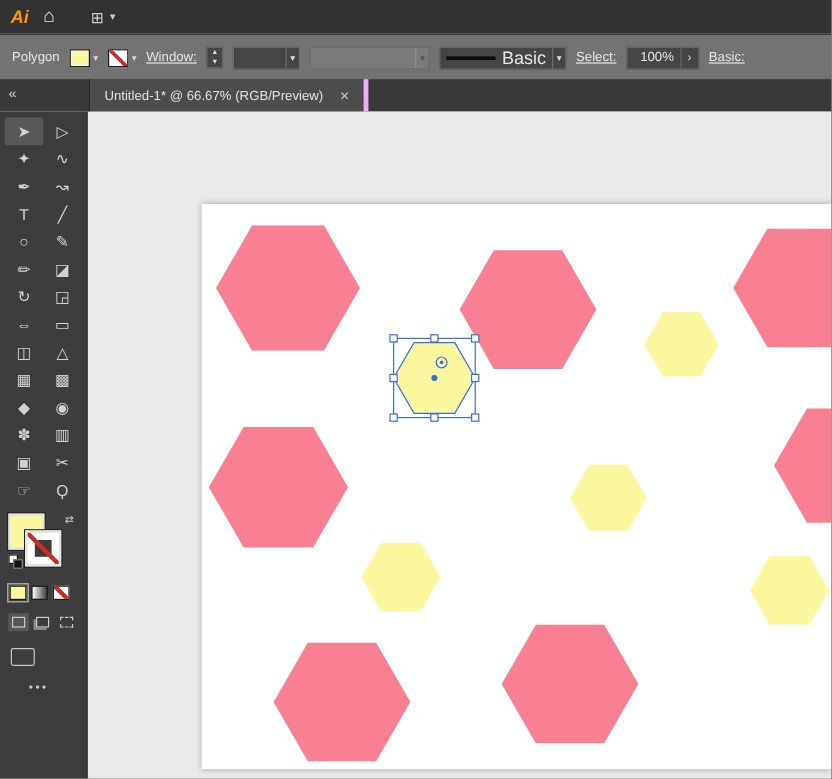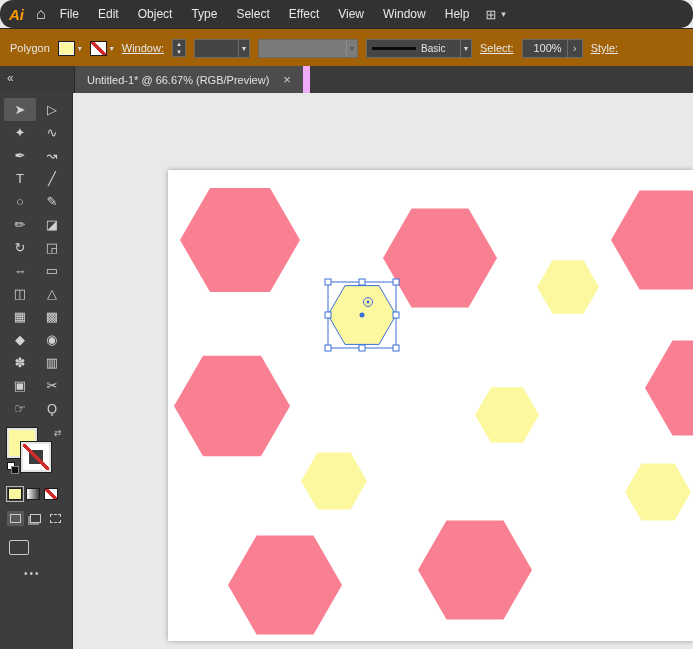--- a/index.html
+++ b/index.html
@@ -1,31 +1,31 @@
 <!DOCTYPE html>
 <html><head>
 <meta charset="utf-8">
 <style>
   html,body{margin:0;padding:0;background:#222;}
   #app{position:relative;width:693px;height:649px;overflow:hidden;
        font-family:"Liberation Sans",sans-serif;background:#e9e9e9;}
 
   
   .menu-bar{position:absolute;top:0;left:0;right:0;height:28px;background:#323232;
-            display:flex;align-items:center;color:#e8e8e8;font-size:12px;border-radius:13px;}
+            display:flex;align-items:center;color:#e8e8e8;font-size:12px;}
   .logo{color:#ff9a00;font-weight:bold;font-size:15px;padding:0 10px 0 9px;font-style:italic;}
   .home-icon{font-size:16px;padding:0 14px 0 2px;color:#e0e0e0;}
   #menu-items{display:flex;gap:19px;}
   .menu-item{cursor:default;}
   .workspace{margin-left:16px;display:flex;align-items:center;gap:5px;color:#cfcfcf;}
   .workspace .grid-glyph{font-size:13px;}
   .workspace .chev{font-size:9px;}
 
   
-  .control-bar{position:absolute;top:28px;left:0;right:0;height:38px;background:#a16207;
+  .control-bar{position:absolute;top:28px;left:0;right:0;height:38px;background:#737373;
                border-top:1px solid #272727;border-bottom:1px solid #2b2b2b;
                display:flex;align-items:center;font-size:11px;color:#e6e6e6;
                padding:0 0 0 10px;gap:8px;overflow:hidden;white-space:nowrap;}
   .cb-link{text-decoration:underline;}
   .cb-swatch{width:15px;height:13px;display:inline-block;vertical-align:middle;}
   .fill-swatch{border:1px solid #1d1d1d;box-shadow:inset 0 0 0 1px #f2f2f2;}
   .none-swatch{background:#fff;border:1px solid #1d1d1d;position:relative;}
   .none-swatch::after{content:"";position:absolute;inset:0;
       background:linear-gradient(45deg,transparent 42%,#d22a2a 42%,#d22a2a 58%,transparent 58%);}
   .chev-s{font-size:8px;color:#d8d8d8;}
@@ -34,32 +34,32 @@
            background:#454545;text-align:center;font-size:7px;line-height:8px;color:#ddd;}
   .dd{height:19px;border:1px solid #6a6a6a;background:#454545;display:flex;
       align-items:center;box-sizing:border-box;}
   .dd .dd-chev{margin-left:auto;border-left:1px solid #6a6a6a;height:100%;display:flex;
       align-items:center;padding:0 3px;font-size:8px;color:#ddd;}
   .stroke-weight-dd{width:56px;}
   .profile-dd{width:100px;background:#7b7b7b;}
   .profile-dd .dd-chev{color:#555;border-left-color:#8f8f8f;}
   .brush-dd{width:106px;gap:5px;padding-left:5px;}
   .brush-line{width:44px;height:3px;background:#0b0b0b;}
-  .brush-label{font-size:10px;}
+  .brush-label{font-size:15px;}
   .opacity-wrap{display:flex;align-items:center;}
   .opacity-box{width:46px;height:19px;border:1px solid #6a6a6a;background:#454545;
       display:flex;align-items:center;justify-content:flex-end;padding-right:5px;box-sizing:border-box;}
   .next-btn{width:15px;height:19px;border:1px solid #6a6a6a;border-left:0;background:#454545;
       color:#ddd;font-size:10px;display:flex;align-items:center;justify-content:center;box-sizing:border-box;}
 
   
   .tab-bar{position:absolute;top:66px;left:0;right:0;height:27px;background:#3a3a3a;}
   .collapse{position:absolute;left:7px;top:5px;color:#cfcfcf;font-size:12px;}
   .doc-tab{position:absolute;left:74px;top:0;height:27px;background:#4c4c4c;
-      border-right:7px solid #f0abfc;border-left:1px solid #2a2a2a;display:flex;
+      border-right:4px solid #f0abfc;border-left:1px solid #2a2a2a;display:flex;
       align-items:center;padding:0 12px;gap:14px;color:#e2e2e2;font-size:11px;box-sizing:border-box;}
   .tab-close{font-size:13px;color:#cfcfcf;}
 
   
   .toolbar{position:absolute;top:93px;left:0;width:73px;bottom:0;background:#3d3d3d;
            border-right:1px solid #2e2e2e;box-sizing:border-box;}
   #tools-grid{display:grid;grid-template-columns:repeat(2,32px);justify-content:center;padding-top:5px;}
   .tool{height:23px;display:flex;align-items:center;justify-content:center;
         color:#d2d2d2;font-size:13px;background:transparent;border:0;padding:0;}
   .tool.active{background:#585858;border-radius:2px;}
@@ -100,31 +100,20 @@
   #hex-svg{display:block;}
 </style>
 </head>
 <body>
 
 <div id="app">
 
   <div class="menu-bar">
     <span class="logo">Ai</span>
     <span class="home-icon">⌂</span>
-    <nav id="menu-items">
-        <span class="menu-item">File</span>
-        <span class="menu-item">Edit</span>
-        <span class="menu-item">Object</span>
-        <span class="menu-item">Type</span>
-        <span class="menu-item">Select</span>
-        <span class="menu-item">Effect</span>
-        <span class="menu-item">View</span>
-        <span class="menu-item">Window</span>
-        <span class="menu-item">Help</span>
-      </nav>
     <div class="workspace">
       <span class="grid-glyph">⊞</span>
       <span class="chev">▾</span>
     </div>
   </div>
 
   <div class="control-bar">
     <span>Polygon</span>
     <div class="pair">
       <span class="cb-swatch fill-swatch" id="cb-fill-swatch" style="background: rgb(251, 248, 160);"></span>
@@ -152,21 +141,21 @@
     </div>
     <span class="cb-link">Select:</span>
     <div class="opacity-wrap">
       <div class="opacity-box">
         <span>100%</span>
       </div>
       <div class="next-btn">
         <span>›</span>
       </div>
     </div>
-    <span class="cb-link">Style:</span>
+    <span class="cb-link">Basic:</span>
   </div>
 
   <div class="tab-bar">
     <span class="collapse">«</span>
     <div class="doc-tab">
       <span class="tab-title">Untitled-1* @ 66.67% (RGB/Preview)</span>
       <span class="tab-close">×</span>
     </div>
   </div>
 

